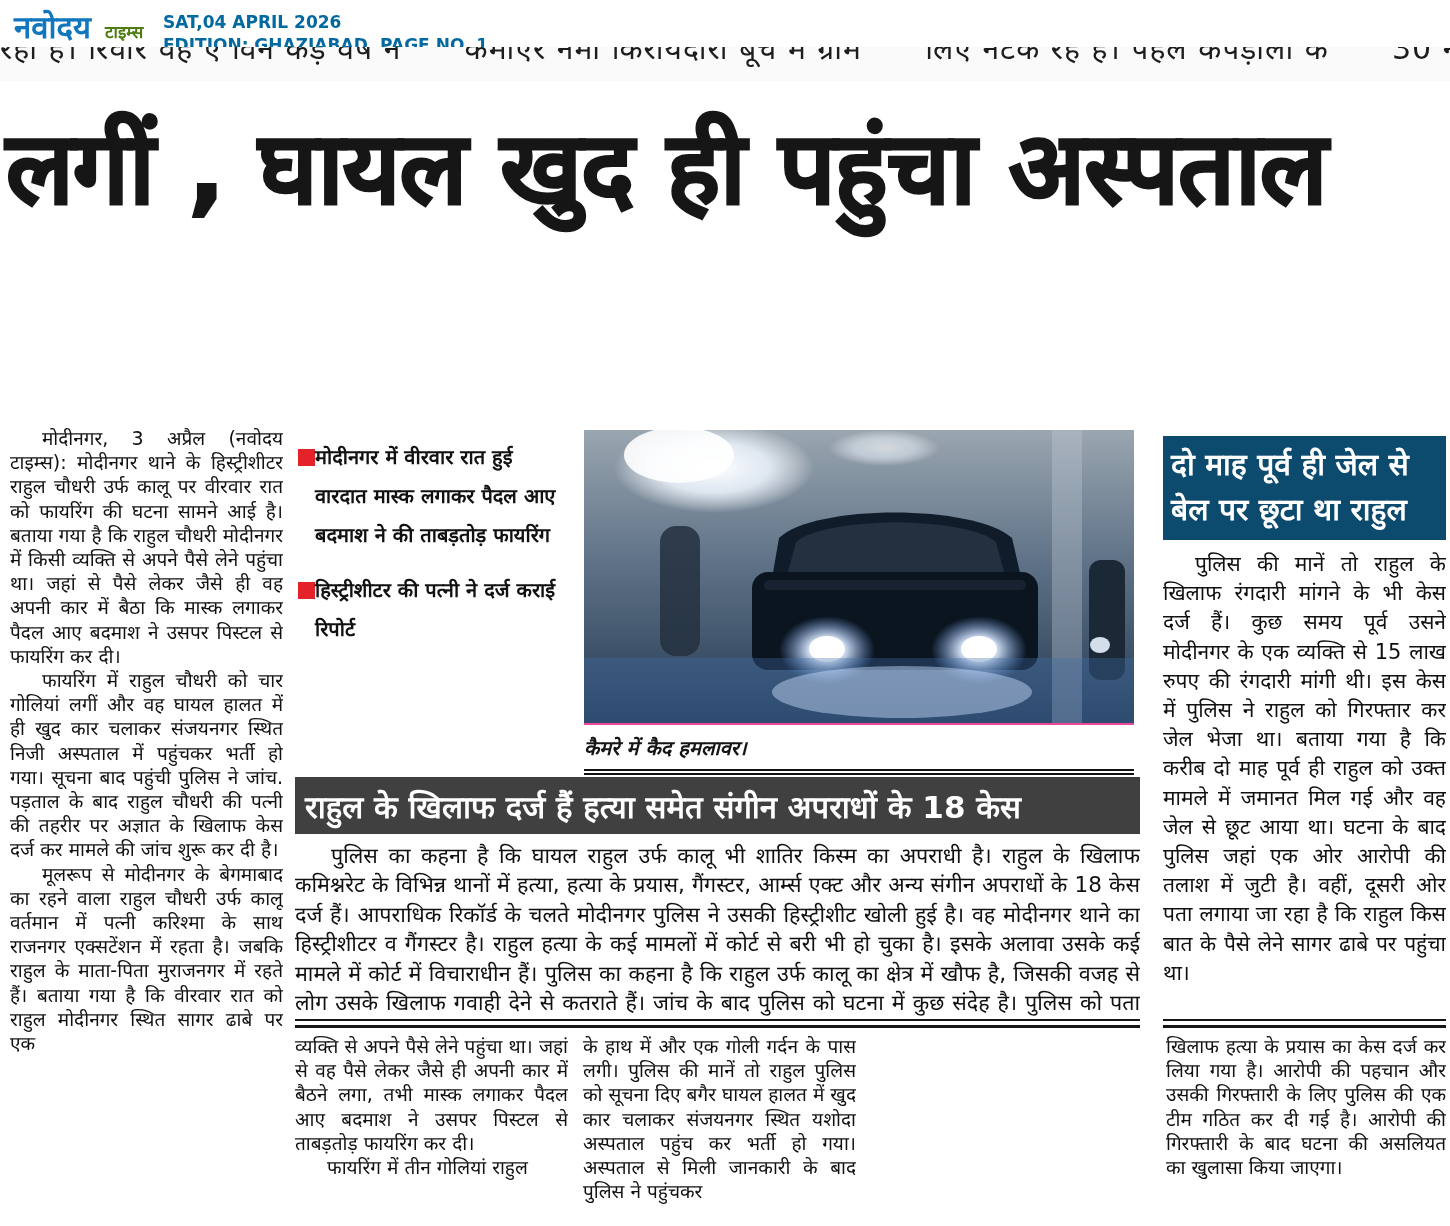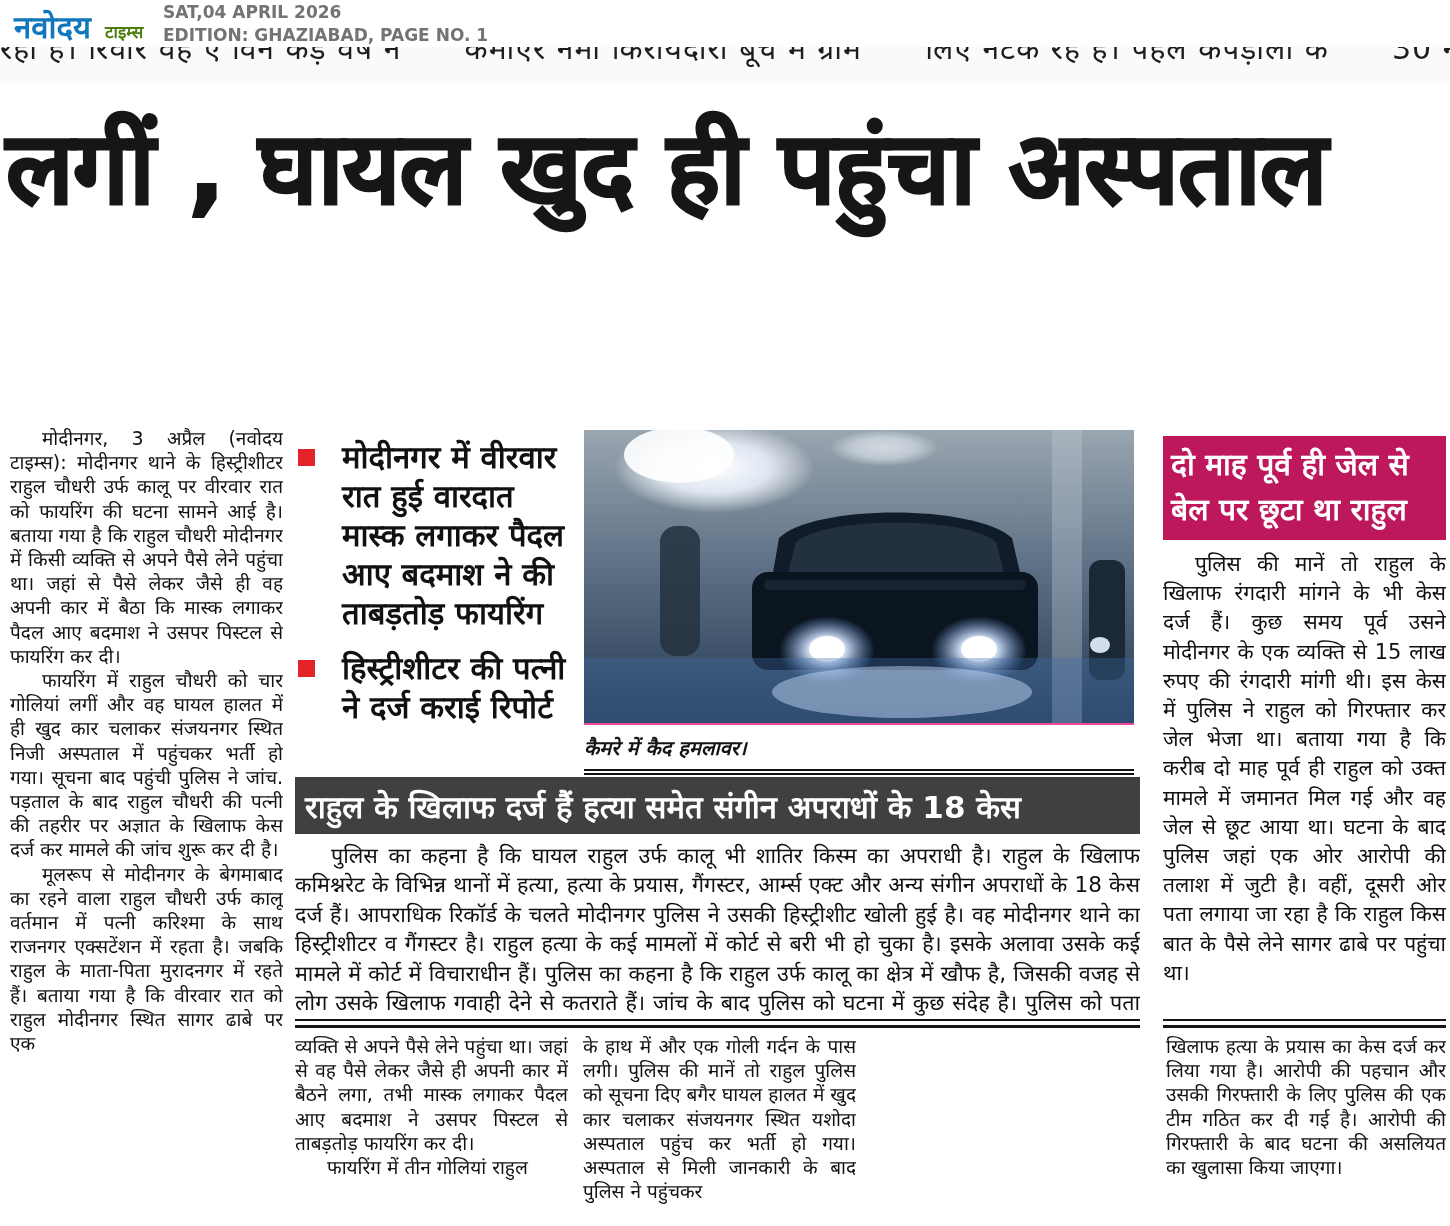--- a/index.html
+++ b/index.html
@@ -6,21 +6,21 @@
   .page{
     position:relative;width:1450px;height:1226px;background:#ffffff;overflow:hidden;
     font-family:"DejaVu Sans","Liberation Sans",sans-serif;color:#101010;
   }
   .abs{position:absolute;}
 
   
   .logo{left:14px;top:5px;display:flex;align-items:baseline;}
   .logo-main{font-size:31px;font-weight:800;color:#1077be;letter-spacing:0;}
   .logo-sub{font-size:17px;font-weight:700;color:#4d7c0f;margin-left:14px;}
-  .meta{left:163px;top:1px;font-size:17px;font-weight:700;line-height:23px;color:#737373;}
+  .meta{left:163px;top:11px;font-size:17px;font-weight:700;line-height:23px;color:#0369a1;}
 
   
   .strip{left:0;top:47px;width:1450px;height:34px;overflow:hidden;background:#fafafa;}
   .strip span{display:block;white-space:pre;font-size:30px;line-height:34px;margin-top:-15px;
               color:#1d1d1d;font-weight:500;letter-spacing:1px;}
 
   
   .headline{left:6px;top:90px;width:1442px;font-weight:900;color:#161616;
             -webkit-text-stroke:2px currentColor;letter-spacing:-1px;}
   .hl-line{display:block;font-size:100px;line-height:158px;white-space:nowrap;}
@@ -29,38 +29,38 @@
   
   .body-sm{font-size:19px;line-height:24.2px;text-align:justify;overflow:hidden;}
   .body-md{font-size:21px;line-height:29.2px;text-align:justify;overflow:hidden;}
   p.ind{margin:0;text-indent:32px;}
   p.noind{margin:0;text-indent:0;}
 
   .left-col{left:10px;top:426px;width:273px;height:792px;}
 
   
   .bullets{left:298px;top:438px;width:272px;}
-  .bullet-item{display:flex;gap:27px;margin-bottom:16px;font-size:31px;line-height:39px;font-weight:700;color:#111;}
+  .bullet-item{display:flex;gap:0;margin-bottom:16px;font-size:20px;line-height:39px;font-weight:700;color:#111;}
   .bullet-sq{width:17px;height:17px;background:#e4222a;margin-top:11px;flex:none;}
 
   
   .photo{left:584px;top:430px;width:550px;height:293px;overflow:hidden;background:#42536a;}
   .caption{left:584px;top:723px;width:550px;height:44px;border-top:2px solid #ec4899;
            border-bottom:6px double #111;display:flex;align-items:center;
            font-style:italic;font-weight:600;font-size:20px;color:#151515;}
 
   
   .blue-banner{left:295px;top:777px;width:845px;height:57px;background:#404040;color:#fff;
                font-size:31px;font-weight:800;display:flex;align-items:center;padding-left:10px;
                box-sizing:border-box;white-space:nowrap;overflow:hidden;}
   .sub-body{left:295px;top:841px;width:845px;height:177px;font-size:21.5px;line-height:29.4px;text-align:justify;overflow:hidden;}
   .sub-body p{margin:0;text-indent:36px;}
 
   
-  .red-banner{left:1163px;top:436px;width:283px;height:104px;background:#be185d;color:#fff;
+  .red-banner{left:1163px;top:436px;width:283px;height:104px;background:#0c4a6e;color:#fff;
               font-size:30px;font-weight:800;line-height:45px;padding:6px 0 0 8px;box-sizing:border-box;}
   .side-body{left:1163px;top:550px;width:283px;height:466px;}
 
   
   .rule{height:4px;border-top:2px solid #161616;border-bottom:3px solid #161616;}
   .rule-center{left:295px;top:1019px;width:845px;}
   .rule-right{left:1163px;top:1019px;width:283px;}
 
   
   .bcol{top:1034px;height:190px;}
@@ -87,21 +87,21 @@
     <span>रहा है। रिवार वह ए विन कड़ वर्ष न      कमाएर नमा किरायेदारी बूच में ग्राम      लिए नटक रह है। पहल कपड़ाला के      30 नाव का लागा का जा पचा मिला      रहा है।</span>
   </div>
 
   <div class="abs headline">
     <span class="hl-line">लगीं , घायल खुद ही पहुंचा अस्पताल</span>
   </div>
 
   <div class="abs left-col body-sm">
     <p class="ind">मोदीनगर, 3 अप्रैल (नवोदय टाइम्स): मोदीनगर थाने के हिस्ट्रीशीटर राहुल चौधरी उर्फ कालू पर वीरवार रात को फायरिंग की घटना सामने आई है। बताया गया है कि राहुल चौधरी मोदीनगर में किसी व्यक्ति से अपने पैसे लेने पहुंचा था। जहां से पैसे लेकर जैसे ही वह अपनी कार में बैठा कि मास्क लगाकर पैदल आए बदमाश ने उसपर पिस्टल से फायरिंग कर दी।</p>
     <p class="ind">फायरिंग में राहुल चौधरी को चार गोलियां लगीं और वह घायल हालत में ही खुद कार चलाकर संजयनगर स्थित निजी अस्पताल में पहुंचकर भर्ती हो गया। सूचना बाद पहुंची पुलिस ने जांच. पड़ताल के बाद राहुल चौधरी की पत्नी की तहरीर पर अज्ञात के खिलाफ केस दर्ज कर मामले की जांच शुरू कर दी है।</p>
-    <p class="ind">मूलरूप से मोदीनगर के बेगमाबाद का रहने वाला राहुल चौधरी उर्फ कालू वर्तमान में पत्नी करिश्मा के साथ राजनगर एक्सटेंशन में रहता है। जबकि राहुल के माता-पिता मुरादनगर में रहते हैं। बताया गया है कि वीरवार रात को राहुल मोदीनगर स्थित सागर ढाबे पर एक</p>
+    <p class="ind">मूलरूप से मोदीनगर के बेगमाबाद का रहने वाला राहुल चौधरी उर्फ कालू वर्तमान में पत्नी करिश्मा के साथ राजनगर एक्सटेंशन में रहता है। जबकि राहुल के माता-पिता मुराजनगर में रहते हैं। बताया गया है कि वीरवार रात को राहुल मोदीनगर स्थित सागर ढाबे पर एक</p>
   </div>
 
   <div class="abs bullets">
     <div class="bullet-item">
       <span class="bullet-sq"></span>
       <span>मोदीनगर में वीरवार रात हुई वारदात मास्क लगाकर पैदल आए बदमाश ने की ताबड़तोड़ फायरिंग</span>
     </div>
     <div class="bullet-item">
       <span class="bullet-sq"></span>
       <span>हिस्ट्रीशीटर की पत्नी ने दर्ज कराई रिपोर्ट</span>

